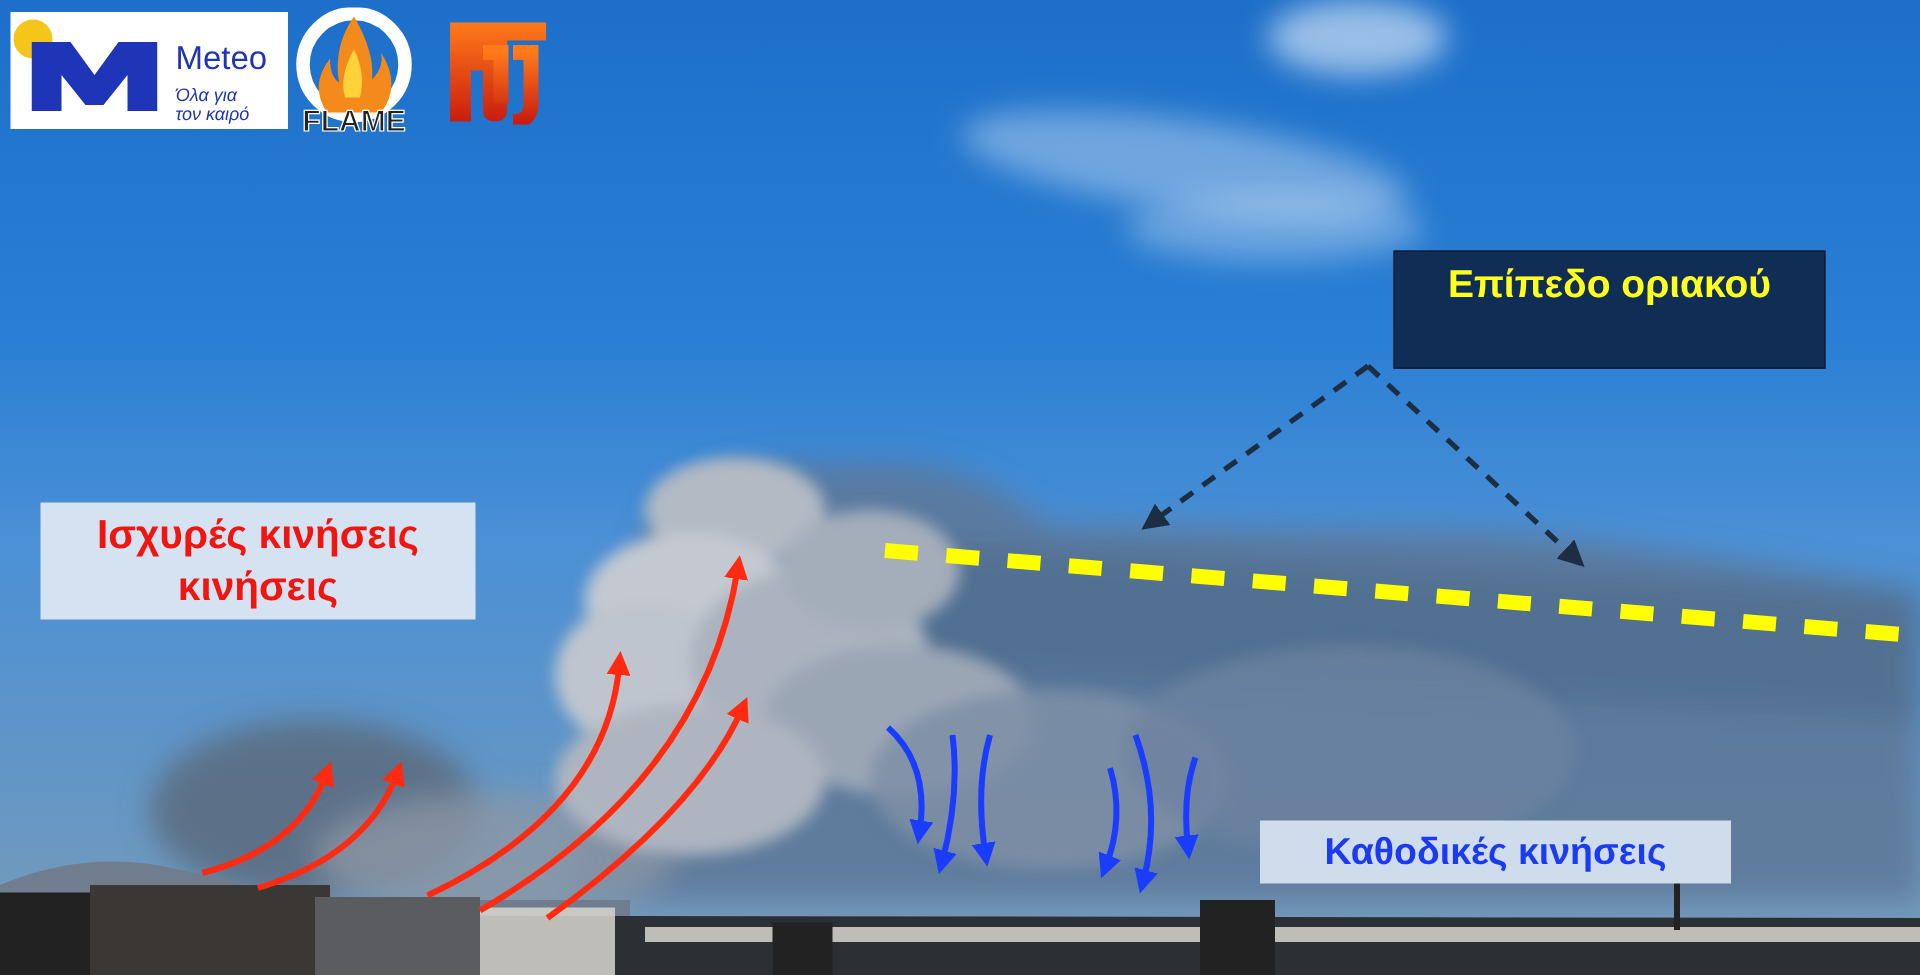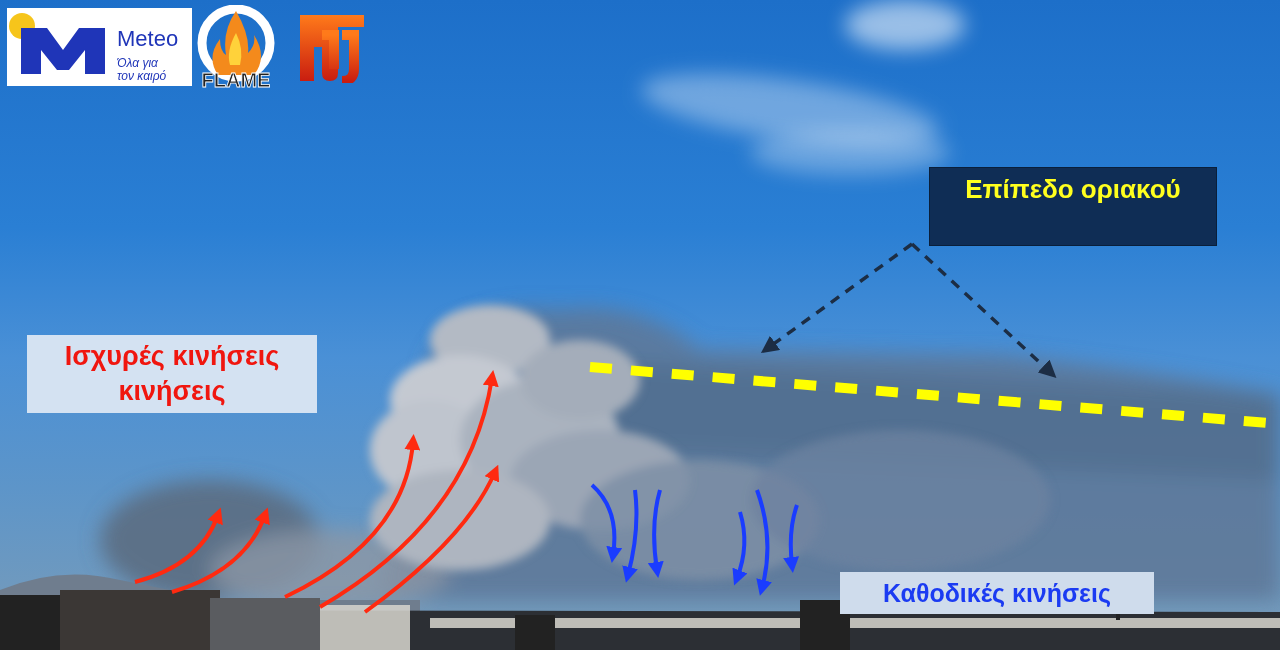--- a/index.html
+++ b/index.html
@@ -15,21 +15,21 @@
   .logo-meteo .name { position:absolute; left:110px; top:18px; font-size:22px; color:#1f35b8; }
   .logo-meteo .tag { position:absolute; left:110px; top:49px; font-size:12px; line-height:13px; color:#1f35b8;font-style:italic; }
   .logo-flame { position:absolute; left:190px; top:5px; width:92px; height:90px; }
   .logo-fw { position:absolute; left:298px; top:13px; width:68px; height:70px; }
   .label { position:absolute; font-weight:bold; text-align:center; }
   .lbl-up { left:27px; top:335px; width:290px; height:78px; background:#d4e2f2; color:#f0160f;
             font-size:27px; line-height:35px; padding-top:4px; box-sizing:border-box; }
   .lbl-pbl { left:906px; top:167px; width:288px; height:79px; background:#0f2d55; color:#ffff1e;
              font-size:26px; line-height:35px; padding-top:4px; box-sizing:border-box; border:1px solid #0a1f3a;margin-left:23px; }
   .lbl-down { left:840px; top:547px; width:314px; height:42px; background:#cfdcec; color:#1b3bf2;
-              font-size:25px; line-height:42px;margin-top:25px; }
+              font-size:25px; line-height:42px; }
   svg.overlay { position:absolute; inset:0; }
 </style>
 </head>
 <body>
 
 <div class="scene">
   <div class="cloud-wisp" style="left:845px;top:0px;width:120px;height:50px;"></div>
   <div class="cloud-wisp" style="left:640px;top:80px;width:300px;height:60px;background:rgba(255,255,255,0.35);transform:rotate(8deg);"></div>
   <div class="cloud-wisp" style="left:750px;top:130px;width:200px;height:45px;background:rgba(255,255,255,0.3);"></div>
 

